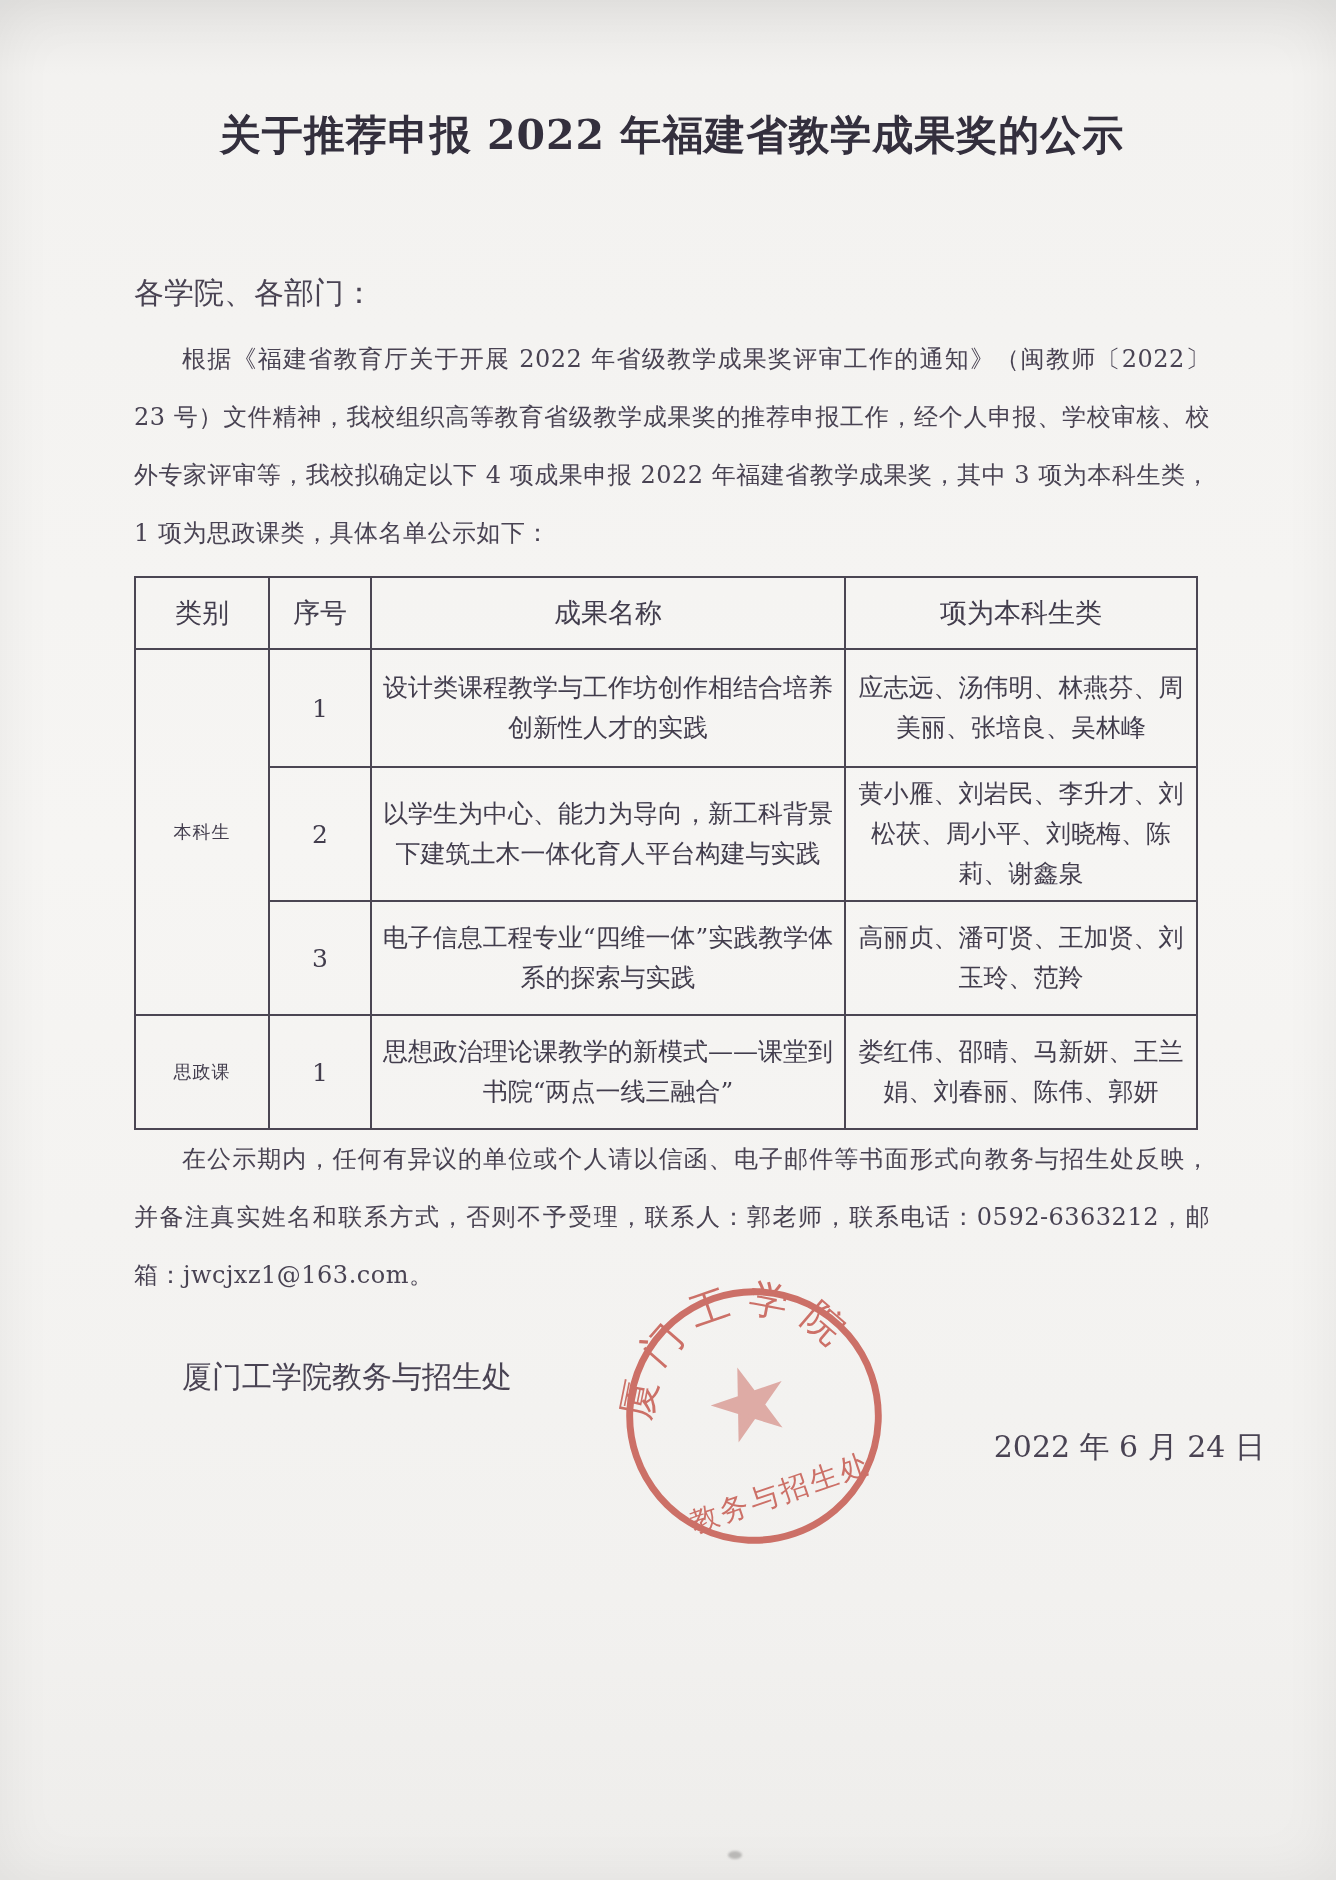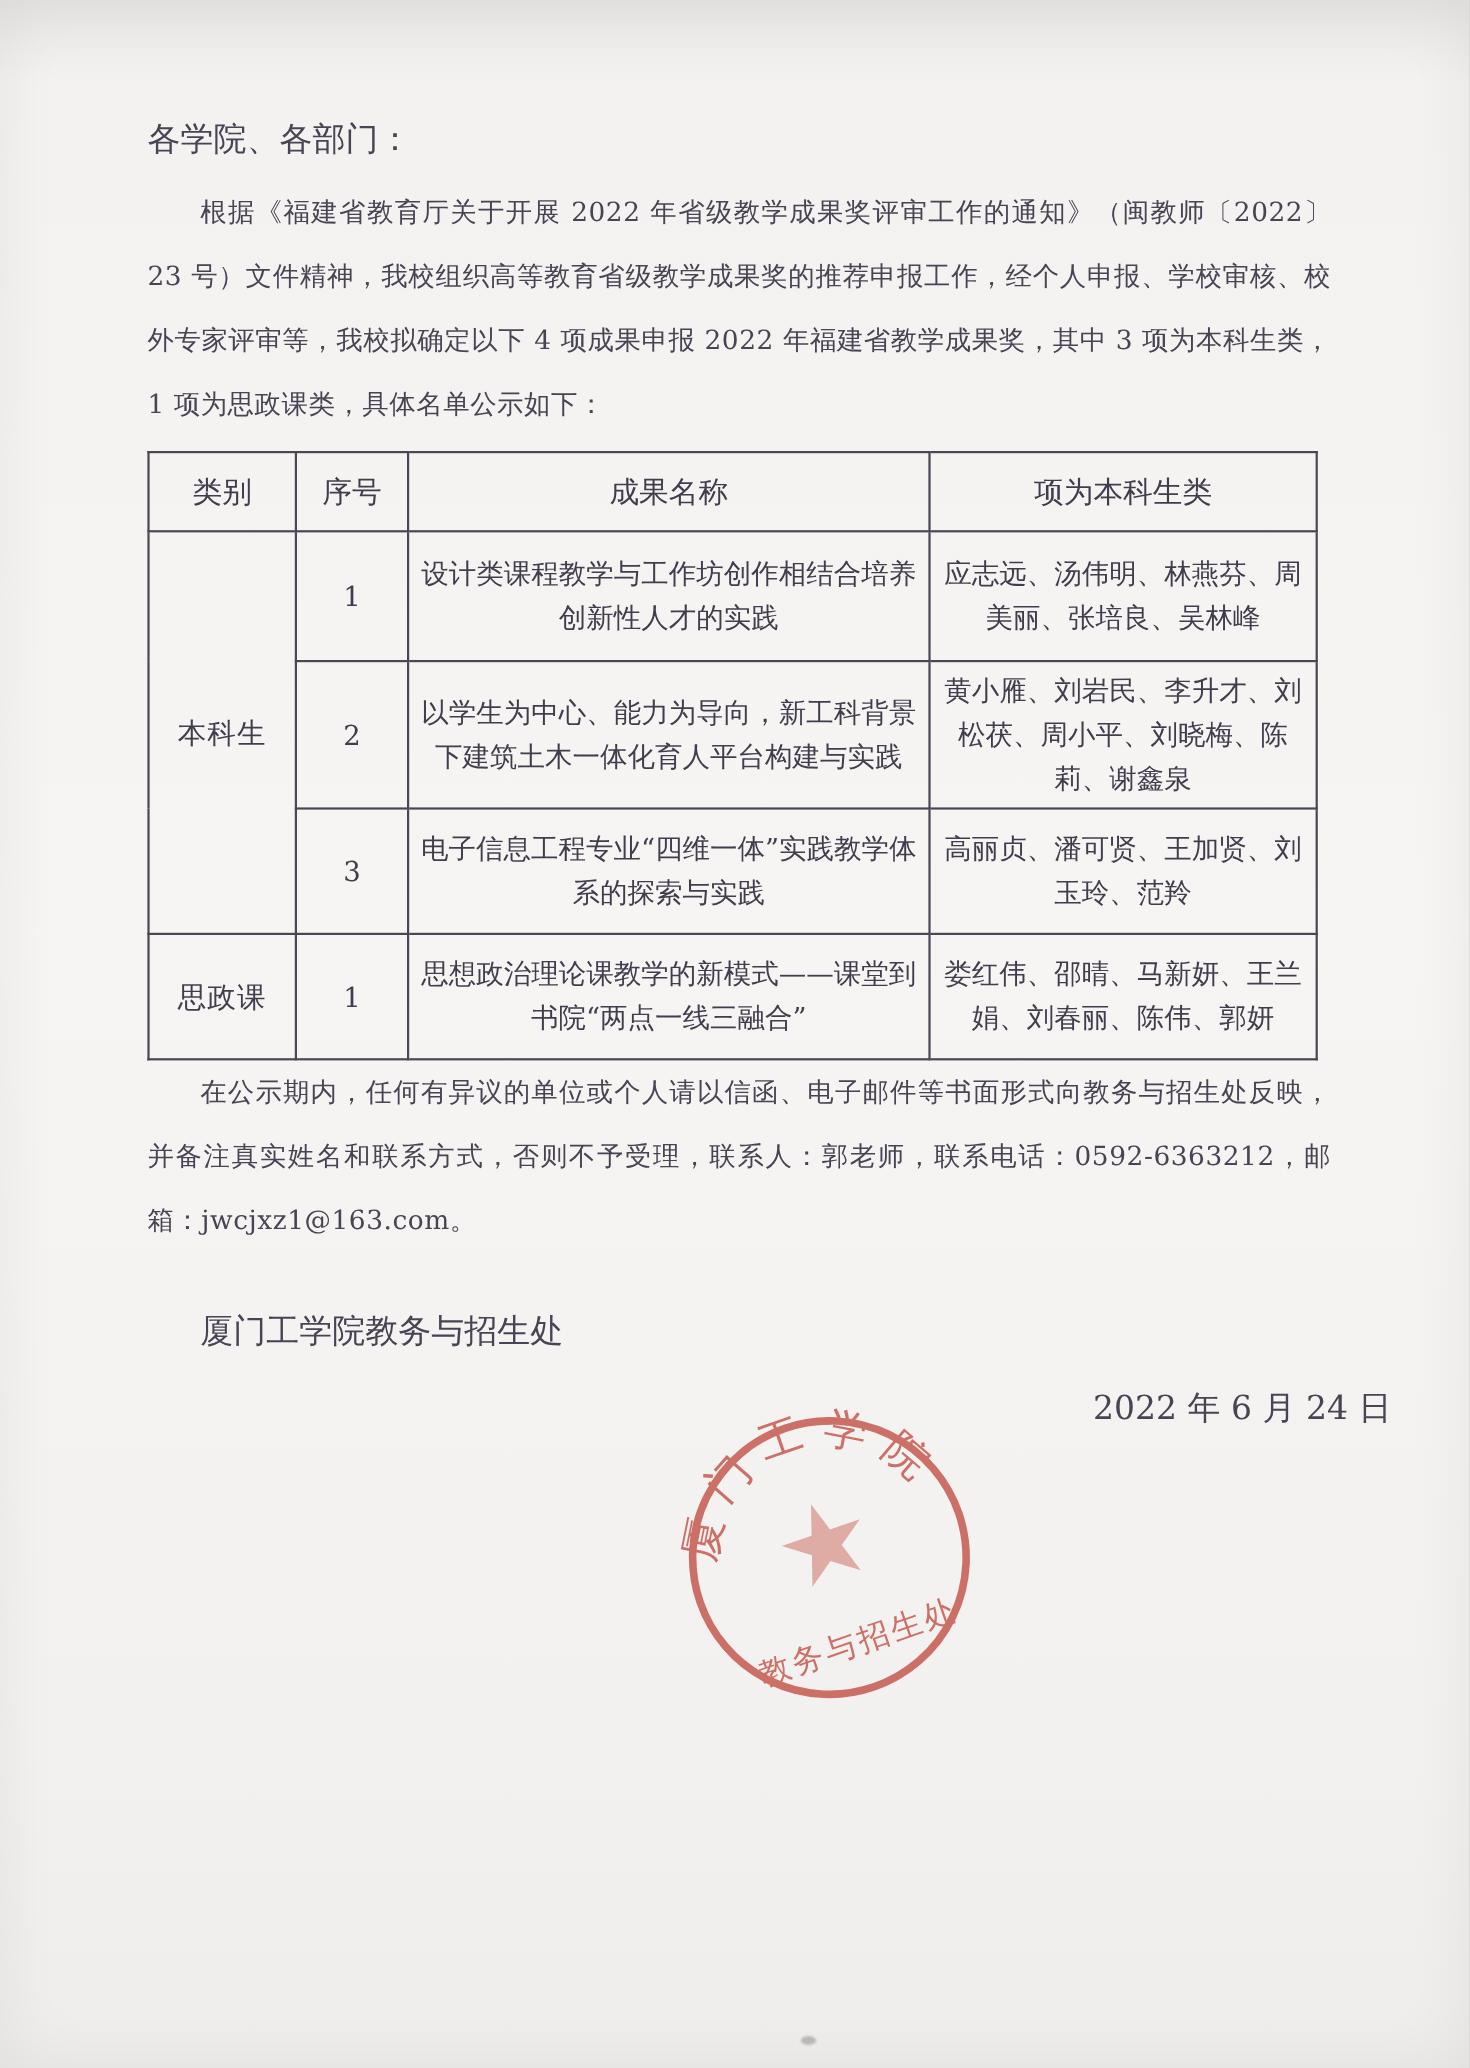--- a/index.html
+++ b/index.html
@@ -48,21 +48,21 @@
     padding:6px 10px;
   }
   table.results th{font-size:27px;height:58px;}
   .col-cat{width:112px;}
   .col-seq{width:80px;}
   .col-name{width:452px;}
   .col-people{width:330px;}
   td.cell-name{font-size:25px;line-height:40px;padding:14px 24px;}
   td.cell-people{font-size:25px;line-height:40px;padding:14px 8px;}
   td.cell-seq{font-size:25px;}
-  td.cell-cat{font-size:26px;letter-spacing:1px;}
+  td.cell-cat{font-size:18px;letter-spacing:1px;}
   tr.r1 td{height:104px;}
   tr.r2 td{height:116px;}
   tr.r3 td{height:100px;}
   tr.r4 td{height:100px;}
   .para2{margin-top:42px;}
   .signature{
     margin-top:44px;
     font-size:30px;line-height:58px;
     text-align:left;
     transform:translateX(48px);
@@ -86,20 +86,21 @@
     width:14px;height:8px;border-radius:50%;
     background:#b9b8b6;filter:blur(1px);
   }
 </style>
 </head>
 <body>
 
 <div class="page">
   <div class="content">
 
+    <h1 class="title">关于推荐申报 2022 年福建省教学成果奖的公示</h1>
 
     <div class="salutation">各学院、各部门：</div>
 
     <p class="para para1 indent">根据《福建省教育厅关于开展 2022 年省级教学成果奖评审工作的通知》（闽教师〔2022〕23 号）文件精神，我校组织高等教育省级教学成果奖的推荐申报工作，经个人申报、学校审核、校外专家评审等，我校拟确定以下 4 项成果申报 2022 年福建省教学成果奖，其中 3 项为本科生类，1 项为思政课类，具体名单公示如下：</p>
 
     <table class="results">
       <thead>
         <tr>
           <th class="col-cat">类别</th>
           <th class="col-seq">序号</th>

